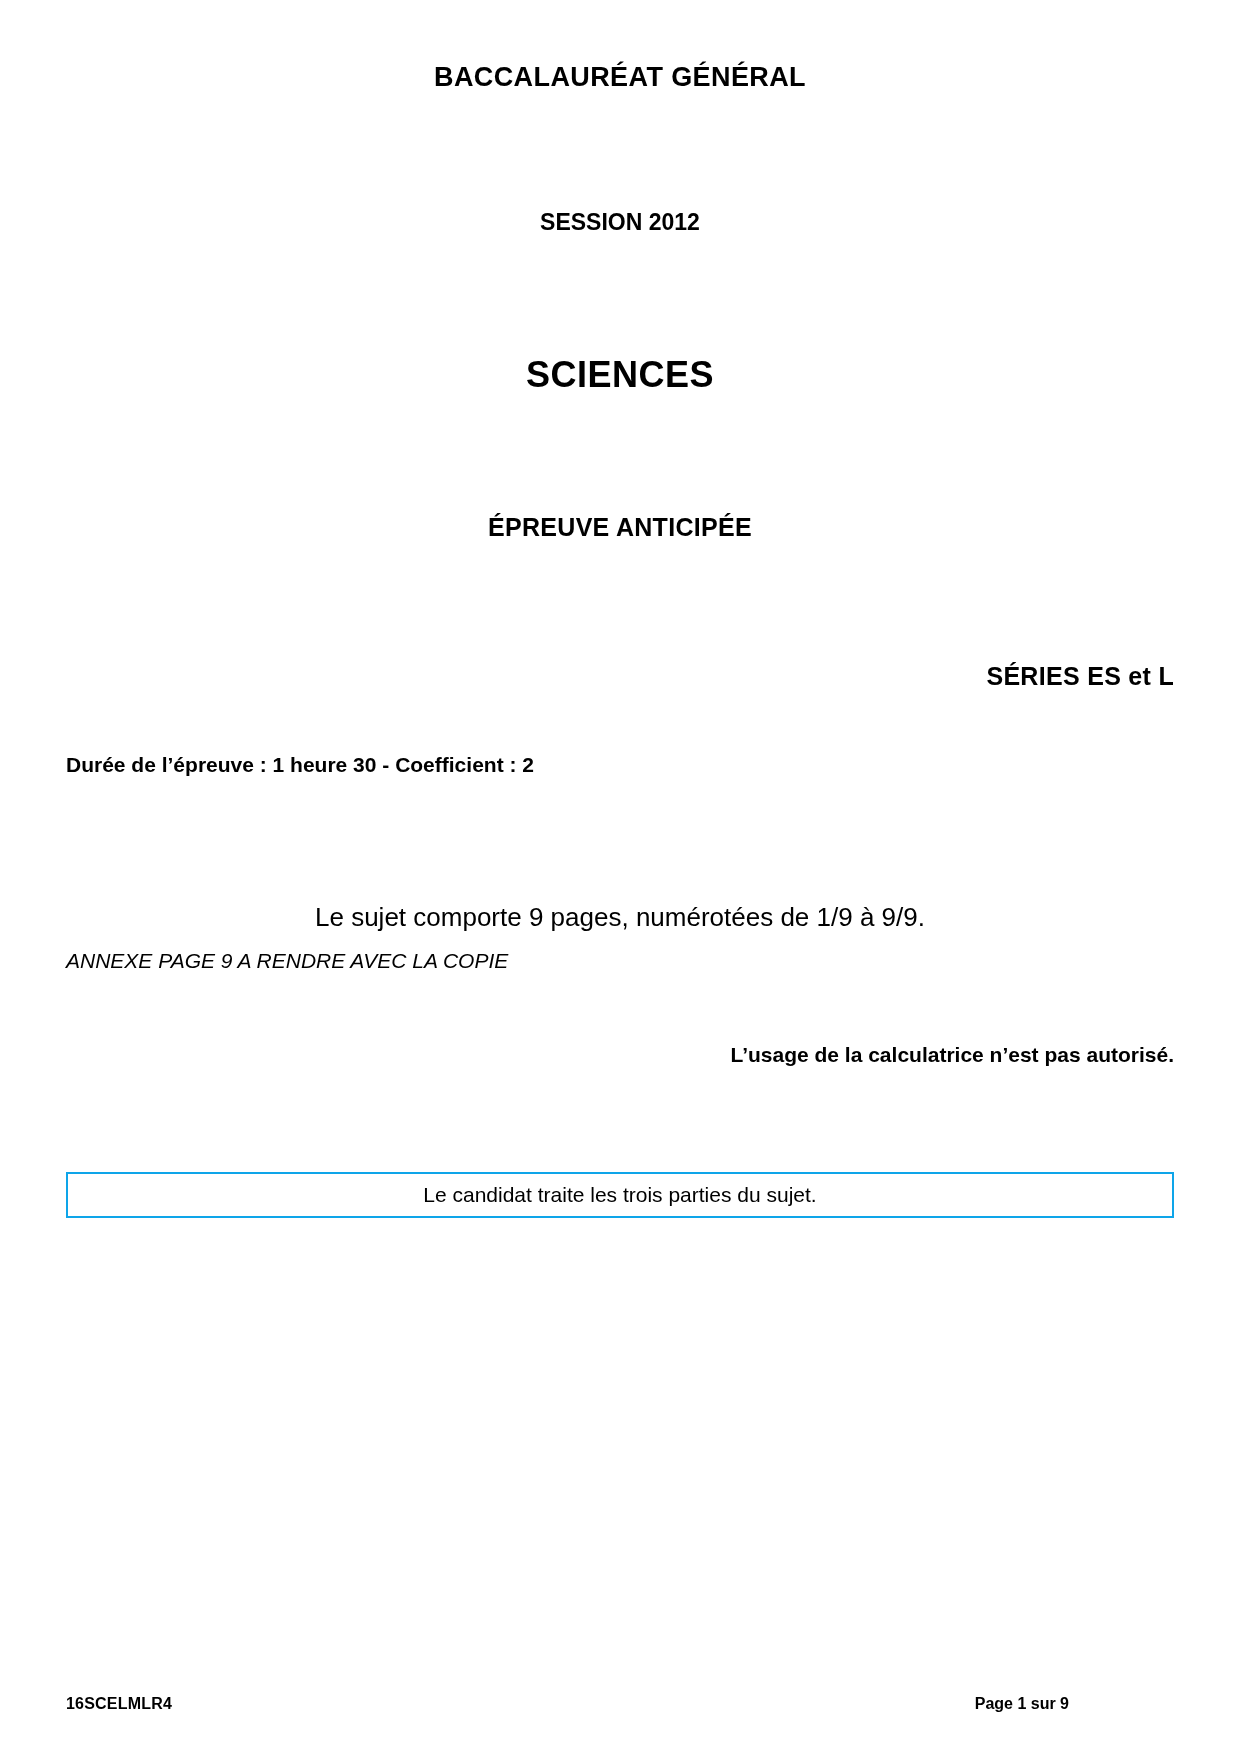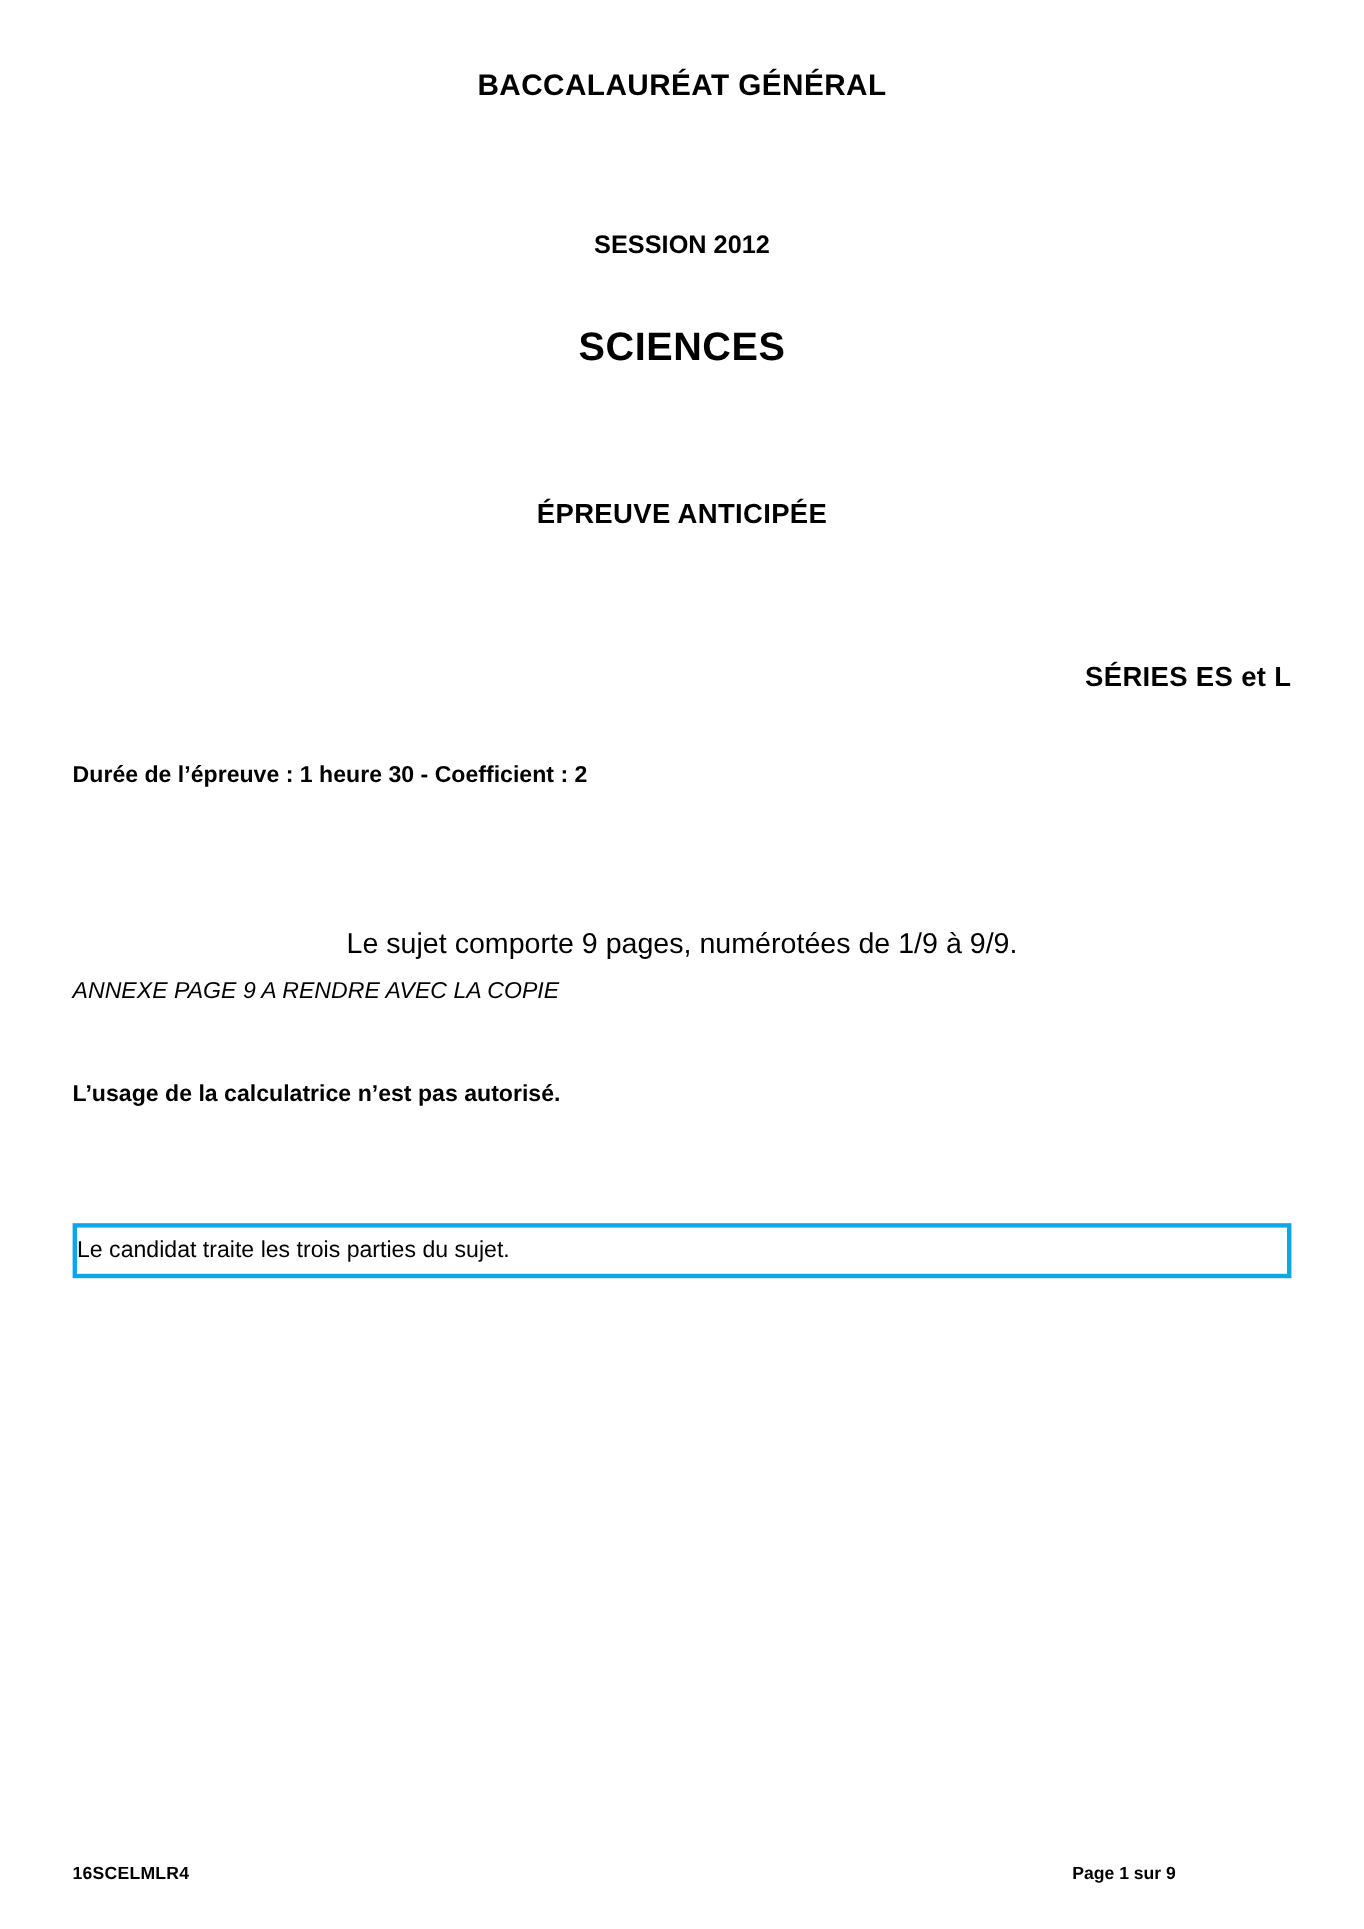--- a/index.html
+++ b/index.html
@@ -36,21 +36,21 @@
     font-weight: bold;
     font-size: 23px;
     margin-top: 116px;
   }
 
   .subject {
     text-align: center;
     font-weight: bold;
     font-size: 36px;
     letter-spacing: 0.5px;
-    margin-top: 58px;
+    margin-top: 118px;
   }
 
   .test-type {
     text-align: center;
     font-weight: bold;
     font-size: 25px;
     letter-spacing: 0.3px;
     margin-top: 117px;
   }
 
@@ -76,33 +76,33 @@
   }
 
   .annex-info {
     text-align: left;
     font-size: 21px;
     margin-top: 16px;
     font-style: italic;
   }
 
   .calculator-note {
-    text-align: left;
+    text-align: right;
     font-weight: bold;
     font-size: 21px;
     margin-top: 70px;
   }
 
   .instruction-box {
     margin-top: 105px;
-    border: 4px solid #0ea5e9;
+    border: 2px solid #0ea5e9;
     height: 42px;
     display: flex;
     align-items: center;
-    justify-content: flex-start;
+    justify-content: center;
   }
   .instruction-box .instruction-text {
     font-size: 21px;
     text-align: center;
   }
 
   .footer {
     position: absolute;
     left: 66px;
     right: 79px;

